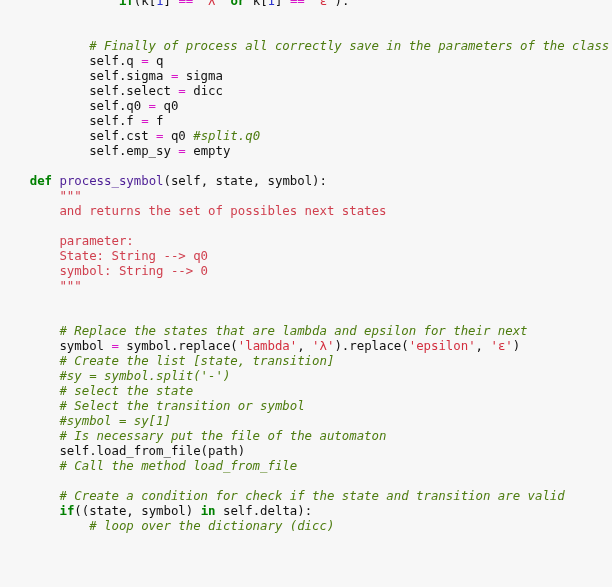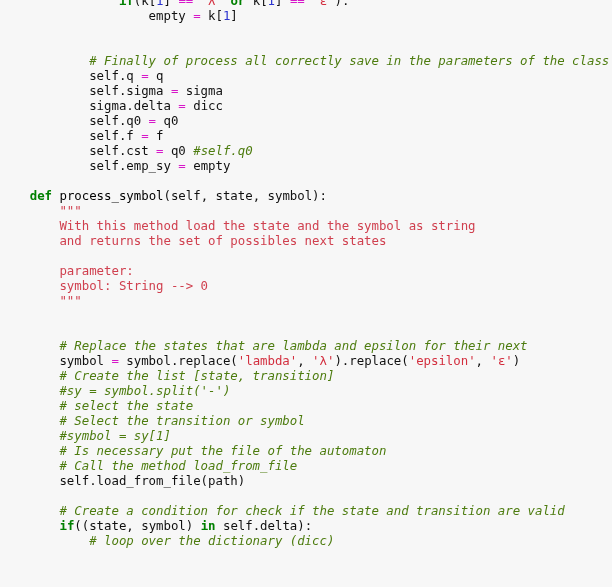--- a/index.html
+++ b/index.html
@@ -36,60 +36,59 @@
     font-family: "DejaVu Sans Mono", monospace;
     letter-spacing: -0.03px;
     color: #101010;
   }
   .tok { white-space: pre; }
   .t-plain   { color: #101010; }
   .t-comment { color: #4d7c0f; font-style: italic; }
   .t-string  { color: #d32f3f; }
   .t-doc     { color: #d0404f; }
   .t-keyword { color: #008000; font-weight: bold; }
-  .t-func    { color: #000000; }
+  .t-func    { color: #4c1d95; }
   .t-op      { color: #d619c9; }
   .t-num     { color: #2b33d0; }
 </style>
 </head>
 <body>
 
 <div id="code-view">
   <div class="code-lines" id="code-lines">
       <div class="code-line" style="overflow: hidden;"><span class="tok t-plain">                </span><span class="tok t-keyword">if</span><span class="tok t-plain">(k[</span><span class="tok t-num">1</span><span class="tok t-plain">] </span><span class="tok t-op">==</span><span class="tok t-plain"> </span><span class="tok t-string">'λ'</span><span class="tok t-plain"> </span><span class="tok t-keyword">or</span><span class="tok t-plain"> k[</span><span class="tok t-num">1</span><span class="tok t-plain">] </span><span class="tok t-op">==</span><span class="tok t-plain"> </span><span class="tok t-string">'ε'</span><span class="tok t-plain">):</span></div>
-      <div class="code-line"><span class="tok t-plain">                    empty </span><span class="tok t-op">=</span><span class="tok t-plain"> k[</span><span class="tok t-num">1</span><span class="tok t-plain">]</span></div>
       <div class="code-line">&nbsp;</div>
       <div class="code-line">&nbsp;</div>
       <div class="code-line"><span class="tok t-comment">            # Finally of process all correctly save in the parameters of the class</span></div>
       <div class="code-line"><span class="tok t-plain">            self.q </span><span class="tok t-op">=</span><span class="tok t-plain"> q</span></div>
       <div class="code-line"><span class="tok t-plain">            self.sigma </span><span class="tok t-op">=</span><span class="tok t-plain"> sigma</span></div>
-      <div class="code-line"><span class="tok t-plain">            sigma.delta </span><span class="tok t-op">=</span><span class="tok t-plain"> dicc</span></div>
+      <div class="code-line"><span class="tok t-plain">            self.select </span><span class="tok t-op">=</span><span class="tok t-plain"> dicc</span></div>
       <div class="code-line"><span class="tok t-plain">            self.q0 </span><span class="tok t-op">=</span><span class="tok t-plain"> q0</span></div>
       <div class="code-line"><span class="tok t-plain">            self.f </span><span class="tok t-op">=</span><span class="tok t-plain"> f</span></div>
-      <div class="code-line"><span class="tok t-plain">            self.cst </span><span class="tok t-op">=</span><span class="tok t-plain"> q0 </span><span class="tok t-comment">#self.q0</span></div>
+      <div class="code-line"><span class="tok t-plain">            self.cst </span><span class="tok t-op">=</span><span class="tok t-plain"> q0 </span><span class="tok t-comment">#split.q0</span></div>
       <div class="code-line"><span class="tok t-plain">            self.emp_sy </span><span class="tok t-op">=</span><span class="tok t-plain"> empty</span></div>
       <div class="code-line">&nbsp;</div>
       <div class="code-line"><span class="tok t-plain">    </span><span class="tok t-keyword">def</span><span class="tok t-plain"> </span><span class="tok t-func">process_symbol</span><span class="tok t-plain">(self, state, symbol):</span></div>
       <div class="code-line"><span class="tok t-doc">        """</span></div>
-      <div class="code-line"><span class="tok t-doc">        With this method load the state and the symbol as string</span></div>
       <div class="code-line"><span class="tok t-doc">        and returns the set of possibles next states</span></div>
       <div class="code-line"><span class="tok t-doc">        </span></div>
       <div class="code-line"><span class="tok t-doc">        parameter:</span></div>
+      <div class="code-line"><span class="tok t-doc">        State: String --&gt; q0</span></div>
       <div class="code-line"><span class="tok t-doc">        symbol: String --&gt; 0</span></div>
       <div class="code-line"><span class="tok t-doc">        """</span></div>
       <div class="code-line">&nbsp;</div>
       <div class="code-line">&nbsp;</div>
       <div class="code-line"><span class="tok t-comment">        # Replace the states that are lambda and epsilon for their next</span></div>
       <div class="code-line"><span class="tok t-plain">        symbol </span><span class="tok t-op">=</span><span class="tok t-plain"> symbol.replace(</span><span class="tok t-string">'lambda'</span><span class="tok t-plain">, </span><span class="tok t-string">'λ'</span><span class="tok t-plain">).replace(</span><span class="tok t-string">'epsilon'</span><span class="tok t-plain">, </span><span class="tok t-string">'ε'</span><span class="tok t-plain">)</span></div>
       <div class="code-line"><span class="tok t-comment">        # Create the list [state, transition]</span></div>
       <div class="code-line"><span class="tok t-comment">        #sy = symbol.split('-')</span></div>
       <div class="code-line"><span class="tok t-comment">        # select the state</span></div>
       <div class="code-line"><span class="tok t-comment">        # Select the transition or symbol</span></div>
       <div class="code-line"><span class="tok t-comment">        #symbol = sy[1]</span></div>
       <div class="code-line"><span class="tok t-comment">        # Is necessary put the file of the automaton</span></div>
+      <div class="code-line"><span class="tok t-plain">        self.load_from_file(path)</span></div>
       <div class="code-line"><span class="tok t-comment">        # Call the method load_from_file</span></div>
-      <div class="code-line"><span class="tok t-plain">        self.load_from_file(path)</span></div>
       <div class="code-line">&nbsp;</div>
       <div class="code-line"><span class="tok t-comment">        # Create a condition for check if the state and transition are valid</span></div>
       <div class="code-line"><span class="tok t-plain">        </span><span class="tok t-keyword">if</span><span class="tok t-plain">((state, symbol) </span><span class="tok t-keyword">in</span><span class="tok t-plain"> self.delta):</span></div>
       <div class="code-line"><span class="tok t-comment">            # loop over the dictionary (dicc)</span></div>
     </div>
 </div>
 
 </body></html>

